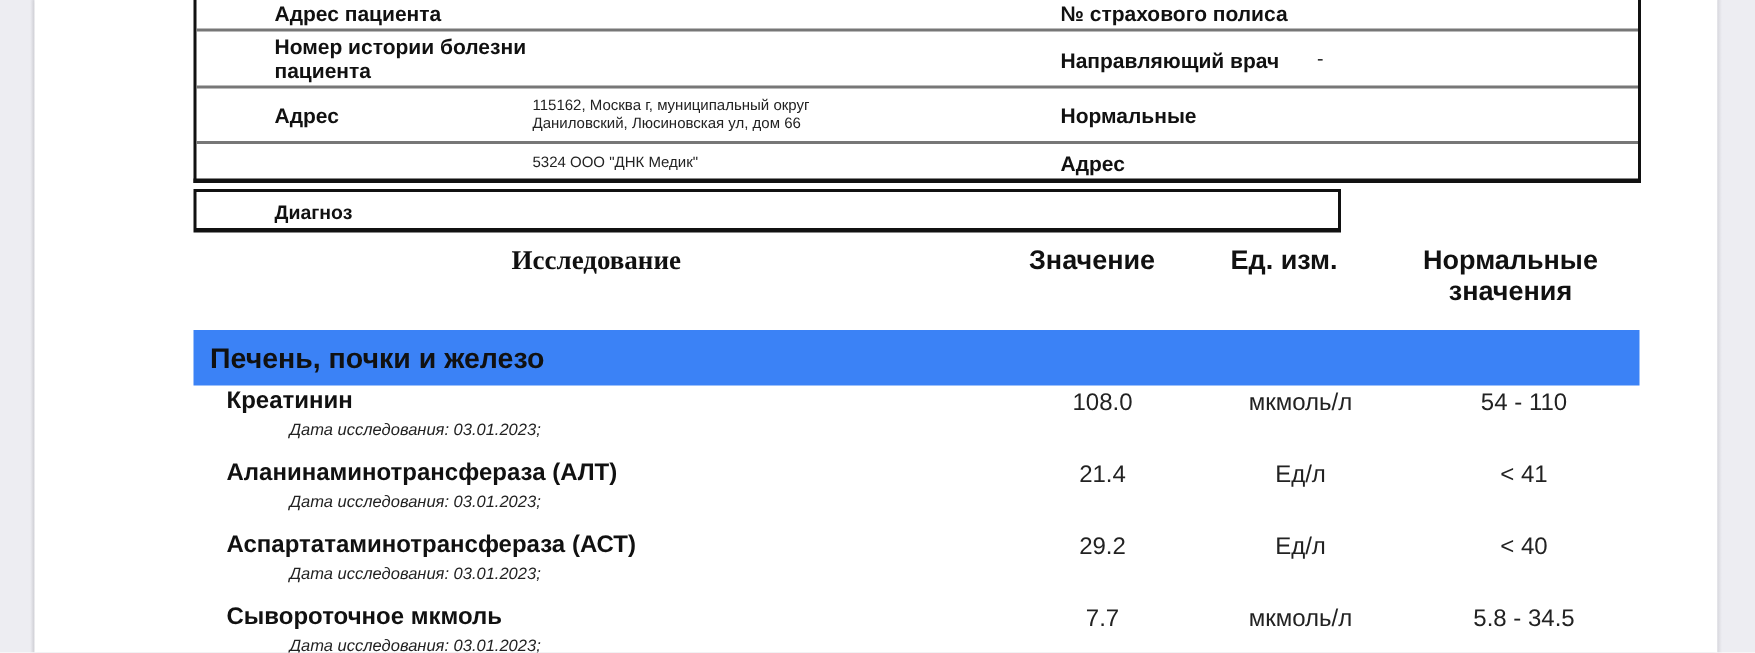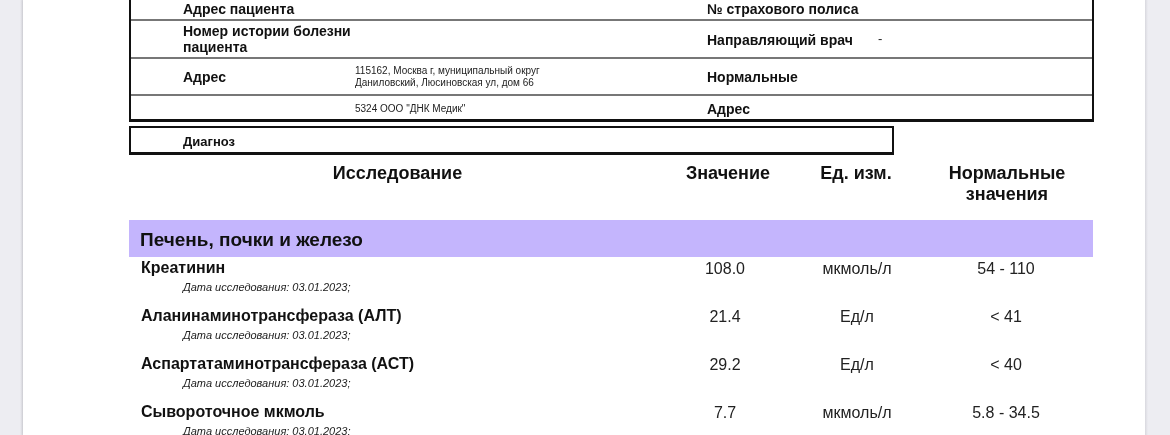--- a/index.html
+++ b/index.html
@@ -70,27 +70,27 @@
       font-weight: bold;
       font-size: 18px;
       line-height: 21px;
       text-align: center;
       color: #111;
     }
     .section-bar {
       position: absolute;
       left: 129px; top: 220px;
       width: 964px; height: 37px;
-      background: #c4b5fd;
+      background: #3b82f6;
     }
     .section-title {
       position: absolute; left: 11px; top: 9px;
       font-size: 19px; font-weight: bold; color: #111;
     }
-    .res-row { position: absolute; left: 130px; width: 964px; height: 48px; }
+    .res-row { position: absolute; left: 140px; width: 964px; height: 48px; }
     .res-name {
       position: absolute; left: 11px; top: 2px;
       font-size: 16px; font-weight: bold; color: #111;
     }
     .res-date {
       position: absolute; left: 39px; top: 24px;
       font-size: 11px; font-style: italic; color: #222; margin-left: 14px;
     }
     .res-cell {
       position: absolute; top: 3px;
@@ -131,21 +131,21 @@
   <div class="info-row last" style="top:98px; height:23px;">
     <span class="val-small" style="left:224px; top:6px;">5324 ООО "ДНК Медик"</span>
     <span class="lbl" style="left:533px; top:5px;">Адрес</span>
   </div>
 </div>
 
 <div class="diag-box">
   <span class="lbl" style="left:9px; top:6px; font-size:13px;">Диагноз</span>
 </div>
 
-<div class="th" style="left:230px; top:163px; width:335px;">Исследование</div>
+<div class="th" style="left:230px; top:163px; width:335px;font-family:Liberation Serif, serif;">Исследование</div>
 <div class="th" style="left:663px; top:163px; width:130px;">Значение</div>
 <div class="th" style="left:791px; top:163px; width:130px;">Ед. изм.</div>
 <div class="th" style="left:930px; top:163px; width:154px;">Нормальные</div>
 <div class="th" style="left:930px; top:184px; width:154px;">значения</div>
 
 <div class="section-bar">
   <span class="section-title">Печень, почки и железо</span>
 </div>
 
 <div class="res-row" style="top:257px;">

